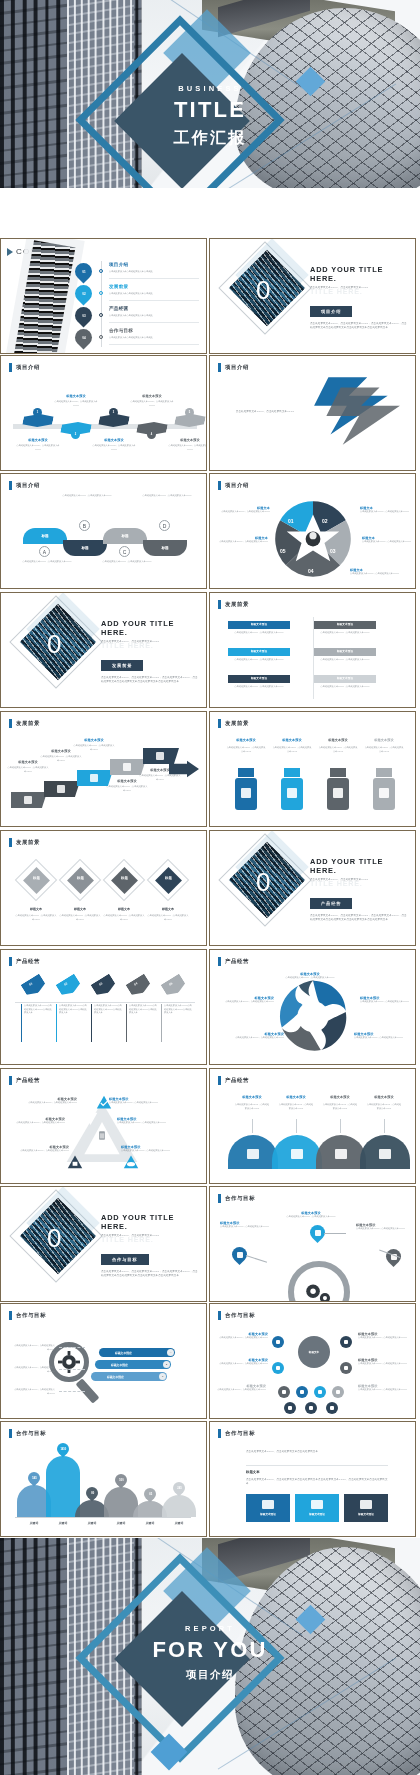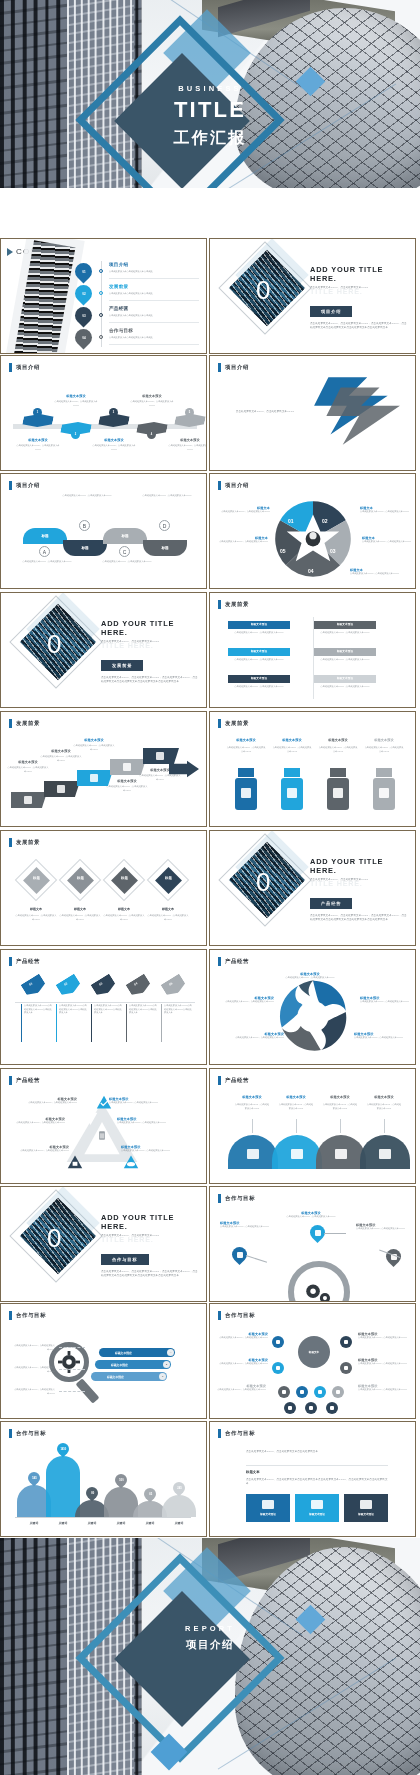--- a/index.html
+++ b/index.html
@@ -848,15 +848,16 @@
     <div class="thinline" style="left:30%;top:18%;width:46%;transform:rotate(34deg);"></div>
     <div class="thinline" style="left:48%;top:74%;width:50%;transform:rotate(-32deg);"></div>
   </div>
   <div class="dia dia-fill-lt" style="left:176px;top:22px;width:62px;height:62px;"></div>
   <div class="dia dia-outline2" style="left:106px;top:46px;width:148px;height:148px;"></div>
   <div class="dia dia-fill-dark" style="left:134px;top:73px;width:96px;height:96px;"></div>
   <div class="dia dia-sm" style="left:300px;top:71px;width:21px;height:21px;"></div>
   <div class="dia dia-sm2" style="left:156px;top:201px;width:26px;height:26px;"></div>
   <div class="cover-text" style="top:86px;">
     <div class="cover-business" style="font-size:7.5px;">REPORT</div>
+    <div class="cover-report" style="font-size:22px;margin-top:4px;">FOR YOU</div>
     <div class="cover-cn" style="font-size:10.5px;margin-top:5px;">项目介绍</div>
   </div>
 </div>
 
 </body></html>

